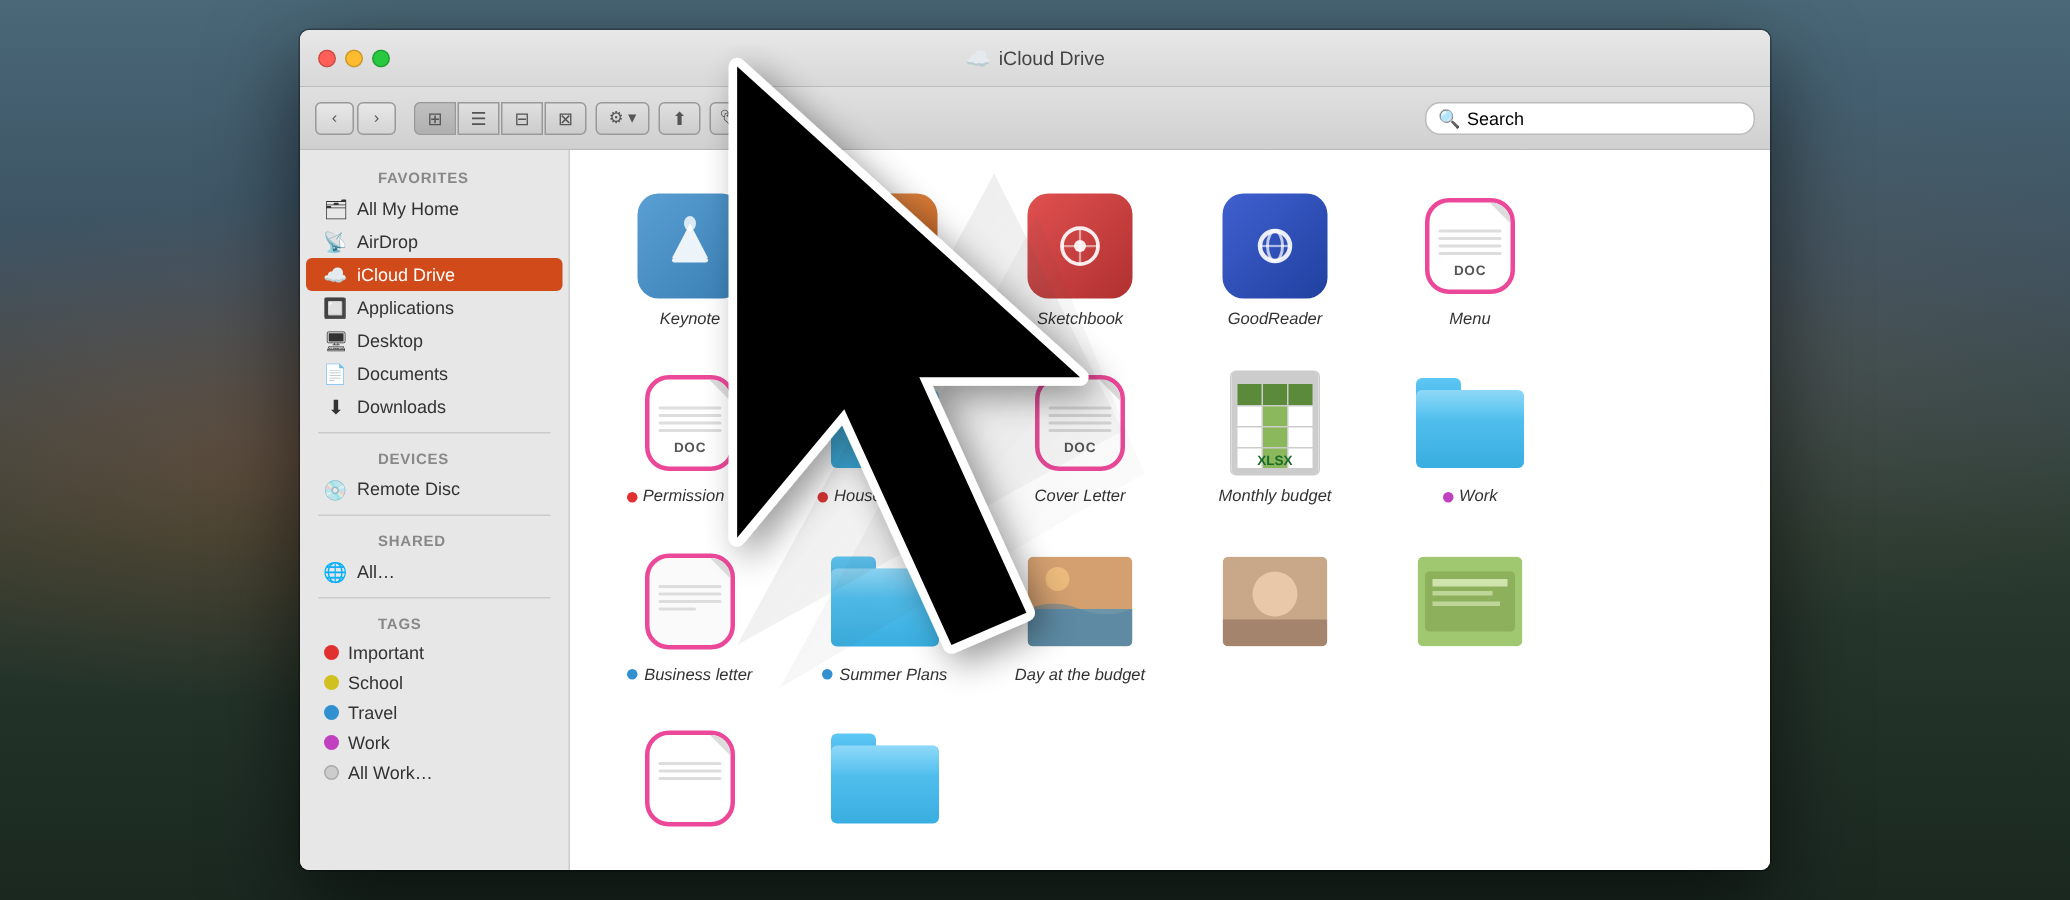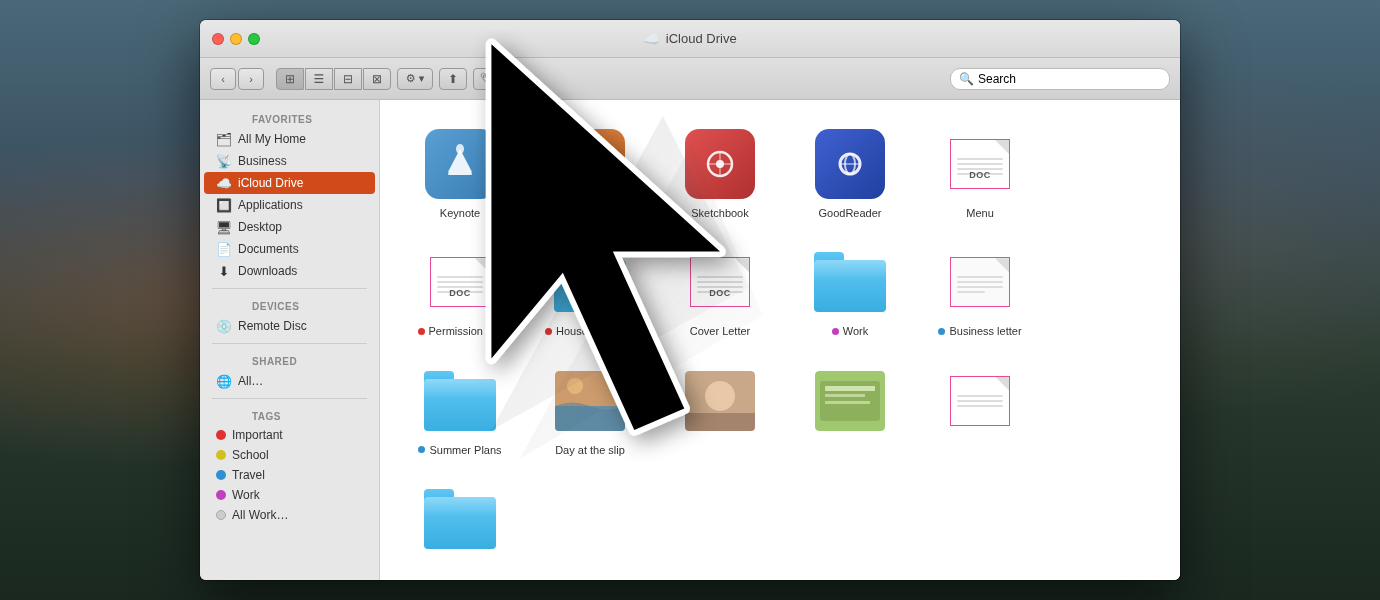--- a/index.html
+++ b/index.html
@@ -272,20 +272,21 @@
       position: relative;
     }
     .file-label {
       font-size: 11px;
       color: #333;
       text-align: center;
       line-height: 1.3;
       display: flex;
       align-items: center;
       gap: 4px;
+      font-style: italic;
     }
     .file-tag-dot {
       width: 7px;
       height: 7px;
       border-radius: 50%;
       flex-shrink: 0;
     }
 
     
     .folder-icon {
@@ -318,24 +319,24 @@
       left: 0;
       right: 0;
       height: 20px;
       background: linear-gradient(to bottom, rgba(255,255,255,0.3), transparent);
       border-radius: 4px 4px 0 0;
     }
 
     
     .doc-icon {
       width: 60px;
-      height: 50px;
+      height: 64px;
       background: white;
-      border: 1px solid #ec4899;
-      border-radius: 0;
+      border: 3px solid #ec4899;
+      border-radius: 16px;
       position: relative;
       display: flex;
       align-items: center;
       justify-content: center;
       overflow: hidden;
     }
     .doc-icon::before {
       content: '';
       position: absolute;
       top: 0;
@@ -480,21 +481,21 @@
 
     <div class="sidebar">
       <div class="sidebar-section-label">Favorites</div>
 
       <div class="sidebar-item">
         <div class="sidebar-icon">🗂</div>
         <span>All My Home</span>
       </div>
       <div class="sidebar-item">
         <div class="sidebar-icon">📡</div>
-        <span>Business</span>
+        <span>AirDrop</span>
       </div>
       <div class="sidebar-item active">
         <div class="sidebar-icon">☁️</div>
         <span>iCloud Drive</span>
       </div>
       <div class="sidebar-item">
         <div class="sidebar-icon">🔲</div>
         <span>Applications</span>
       </div>
       <div class="sidebar-item">
@@ -671,20 +672,44 @@
                 <div class="doc-line"></div>
             </div>
             <span class="doc-badge">DOC</span>
           </div>
         </div>
         <div class="file-label">
           <span>Cover Letter</span>
         </div>
       </div>
 
+      <div class="file-item">
+        <div class="file-icon">
+          <div class="xlsx-icon">
+            <div class="xlsx-inner">
+              <div class="xlsx-cell green"></div>
+                <div class="xlsx-cell green"></div>
+                <div class="xlsx-cell green"></div>
+              <div class="xlsx-cell"></div>
+                <div class="xlsx-cell light-green"></div>
+                <div class="xlsx-cell"></div>
+              <div class="xlsx-cell"></div>
+                <div class="xlsx-cell light-green"></div>
+                <div class="xlsx-cell"></div>
+              <div class="xlsx-cell"></div>
+                <div class="xlsx-cell light-green"></div>
+                <div class="xlsx-cell"></div>
+            </div>
+            <div class="xlsx-badge">XLSX</div>
+          </div>
+        </div>
+        <div class="file-label">
+          <span>Monthly budget</span>
+        </div>
+      </div>
 
       <div class="file-item">
         <div class="file-icon">
           <div class="folder-icon">
             <div class="folder-tab"></div>
             <div class="folder-body"></div>
           </div>
         </div>
         <div class="file-label">
           <span class="file-tag-dot" style="background:#c040c0;"></span>
@@ -727,21 +752,21 @@
           <div class="photo-icon">
             <svg width="70" height="60" viewBox="0 0 70 60">
               <rect width="70" height="60" fill="#d4a070" rx="4"></rect>
               <circle cx="20" cy="15" r="8" fill="#f0c080" opacity="0.8"></circle>
               <rect x="0" y="35" width="70" height="25" fill="#4090c0" opacity="0.7"></rect>
               <path d="M0 35 Q17 28 35 35 Q52 42 70 35 L70 60 L0 60Z" fill="#5080a0" opacity="0.5"></path>
             </svg>
           </div>
         </div>
         <div class="file-label">
-          <span>Day at the slip</span>
+          <span>Day at the budget</span>
         </div>
       </div>
 
       <div class="file-item">
         <div class="file-icon">
           <div class="photo-icon">
             <svg width="70" height="60" viewBox="0 0 70 60">
               <rect width="70" height="60" fill="#c8a888" rx="4"></rect>
               <circle cx="35" cy="25" r="15" fill="#f0d0b0" opacity="0.8"></circle>
               <rect x="0" y="42" width="70" height="18" fill="#806050" opacity="0.5"></rect>

